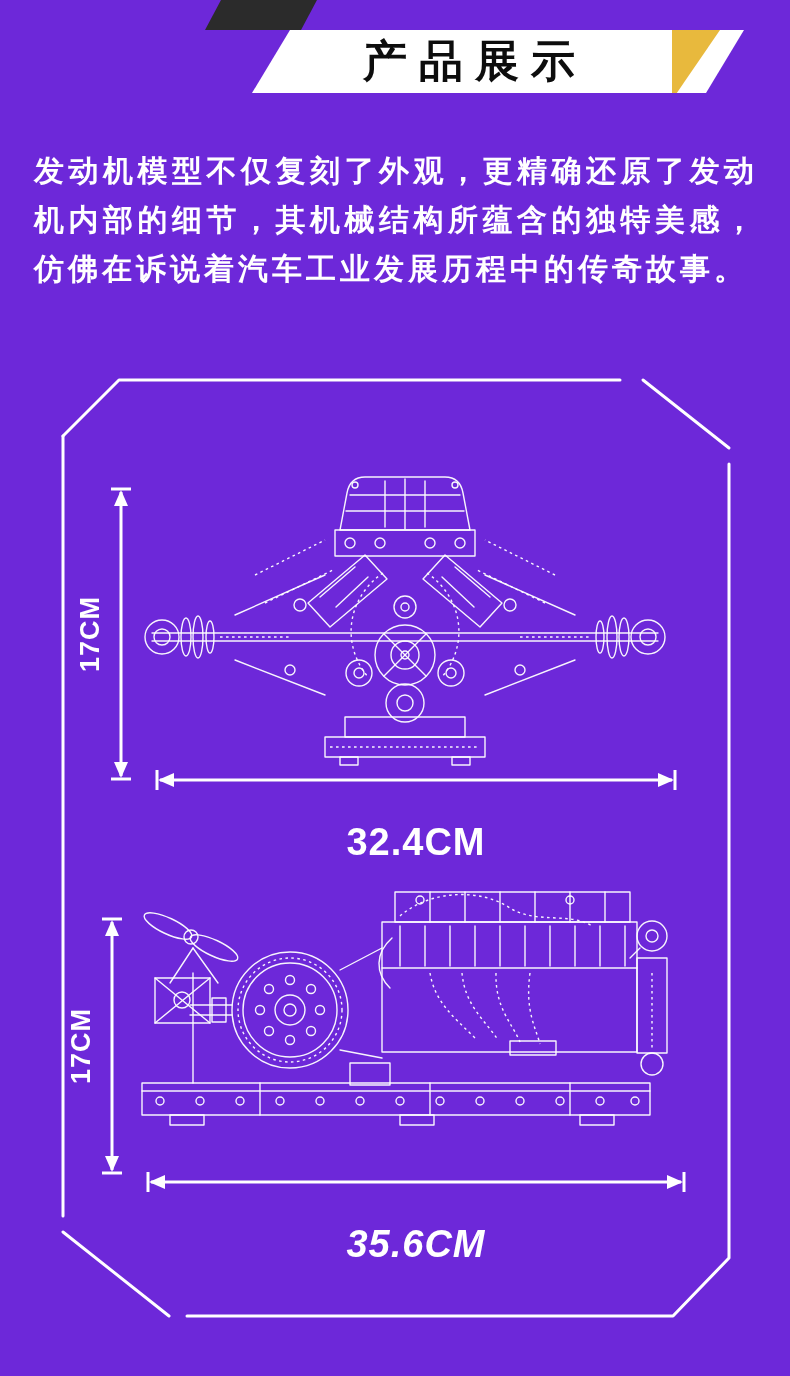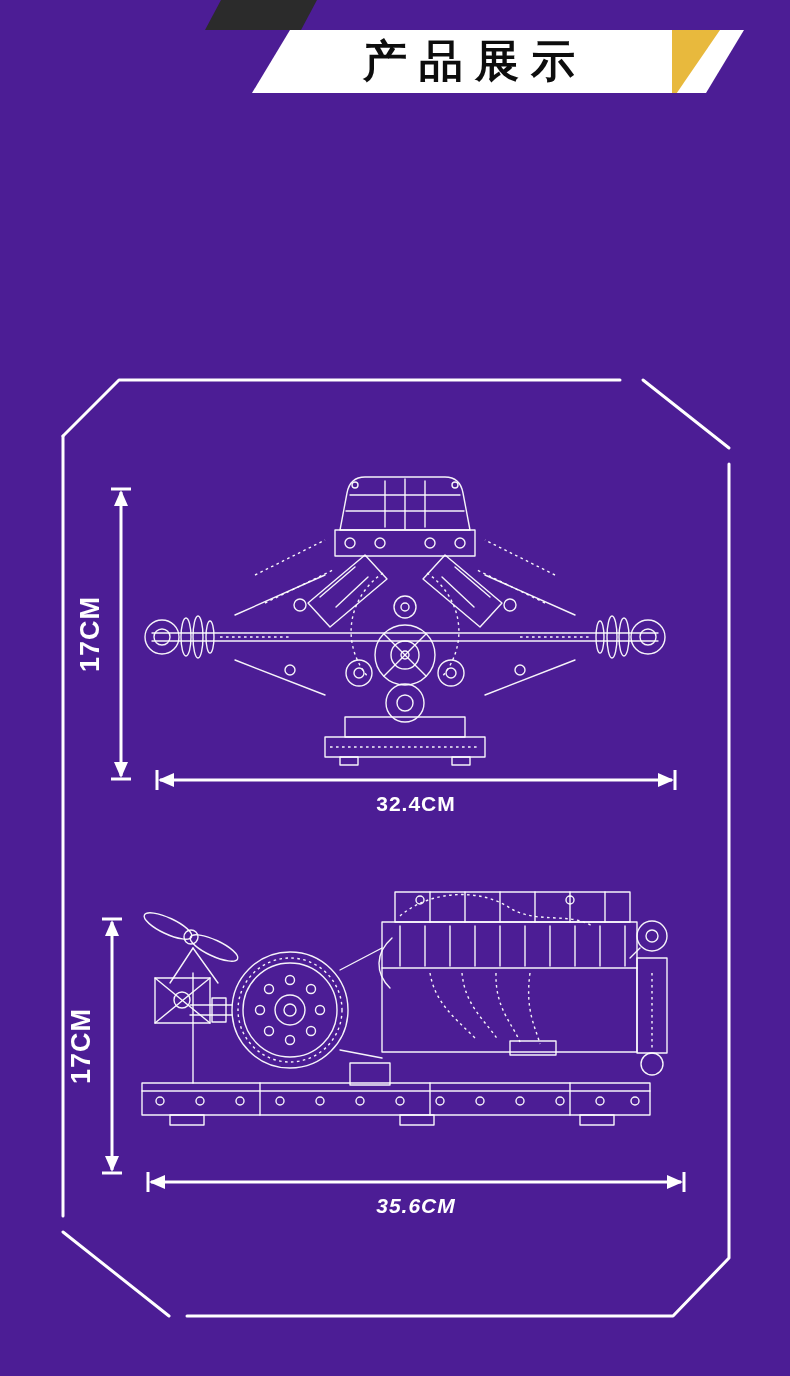--- a/index.html
+++ b/index.html
@@ -1,18 +1,18 @@
 <!DOCTYPE html>
 <html><head>
 <meta charset="utf-8">
 <style>
   html,body { margin:0; padding:0; background:#000; }
   .page {
     position:relative; width:790px; height:1376px;
-    background:#4c1d95; overflow:hidden;
+    background:#6d28d9; overflow:hidden;
     font-family:"Liberation Sans", sans-serif;
     color:#fff;
   }
 
   
   .corner-tab {
     position:absolute; left:205px; top:0; width:112px; height:30px;
     background:#2b2b2b;
     clip-path:polygon(16px 0, 100% 0, calc(100% - 16px) 100%, 0 100%);
   }
@@ -53,33 +53,34 @@
 
   
   .dim { position:absolute; }
   .dim line { stroke:#fff; stroke-width:3; }
   .dim polygon { fill:#fff; stroke:none; }
 
   .dim-label {
     position:absolute; color:#fff; font-weight:700; white-space:nowrap;
   }
   .dim-label.vertical { font-size:27px; transform:translate(-50%,-50%) rotate(-90deg); letter-spacing:1px; }
-  .dim-label.horizontal { font-size:21px; transform:translateX(-50%); letter-spacing:1px; }
+  .dim-label.horizontal { font-size:38px; transform:translateX(-50%); letter-spacing:1px;margin-top:29px; }
 </style>
 </head>
 <body>
 
 <div class="page">
 
   <div class="corner-tab"></div>
   <div class="banner">
     <div class="banner-accent"></div>
     <h1 class="banner-title">产品展示</h1>
   </div>
 
+  <p class="intro">发动机模型不仅复刻了外观，更精确还原了发动机内部的细节，其机械结构所蕴含的独特美感，仿佛在诉说着汽车工业发展历程中的传奇故事。</p>
 
   <div class="panel">
 
     <svg class="frame-svg" width="682" height="952" viewBox="0 0 682 952">
       <path d="M 8 64 L 64 8 L 565 8"></path>
       <path d="M 588 8 L 674 76"></path>
       <path d="M 674 92 L 674 886 L 618 944 L 132 944"></path>
       <path d="M 114 944 L 8 860"></path>
       <path d="M 8 844 L 8 64"></path>
     </svg>

